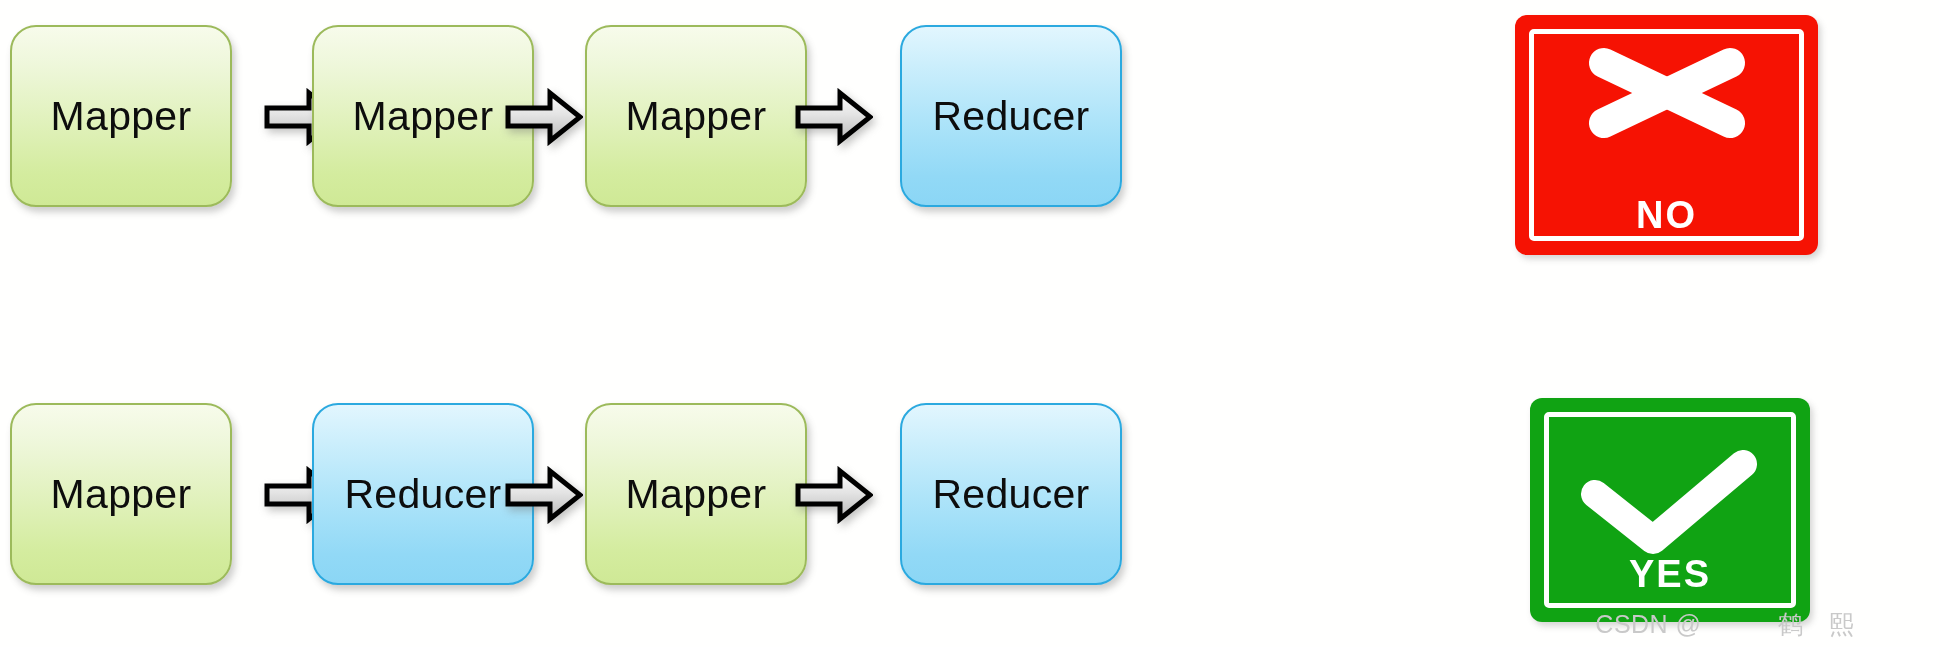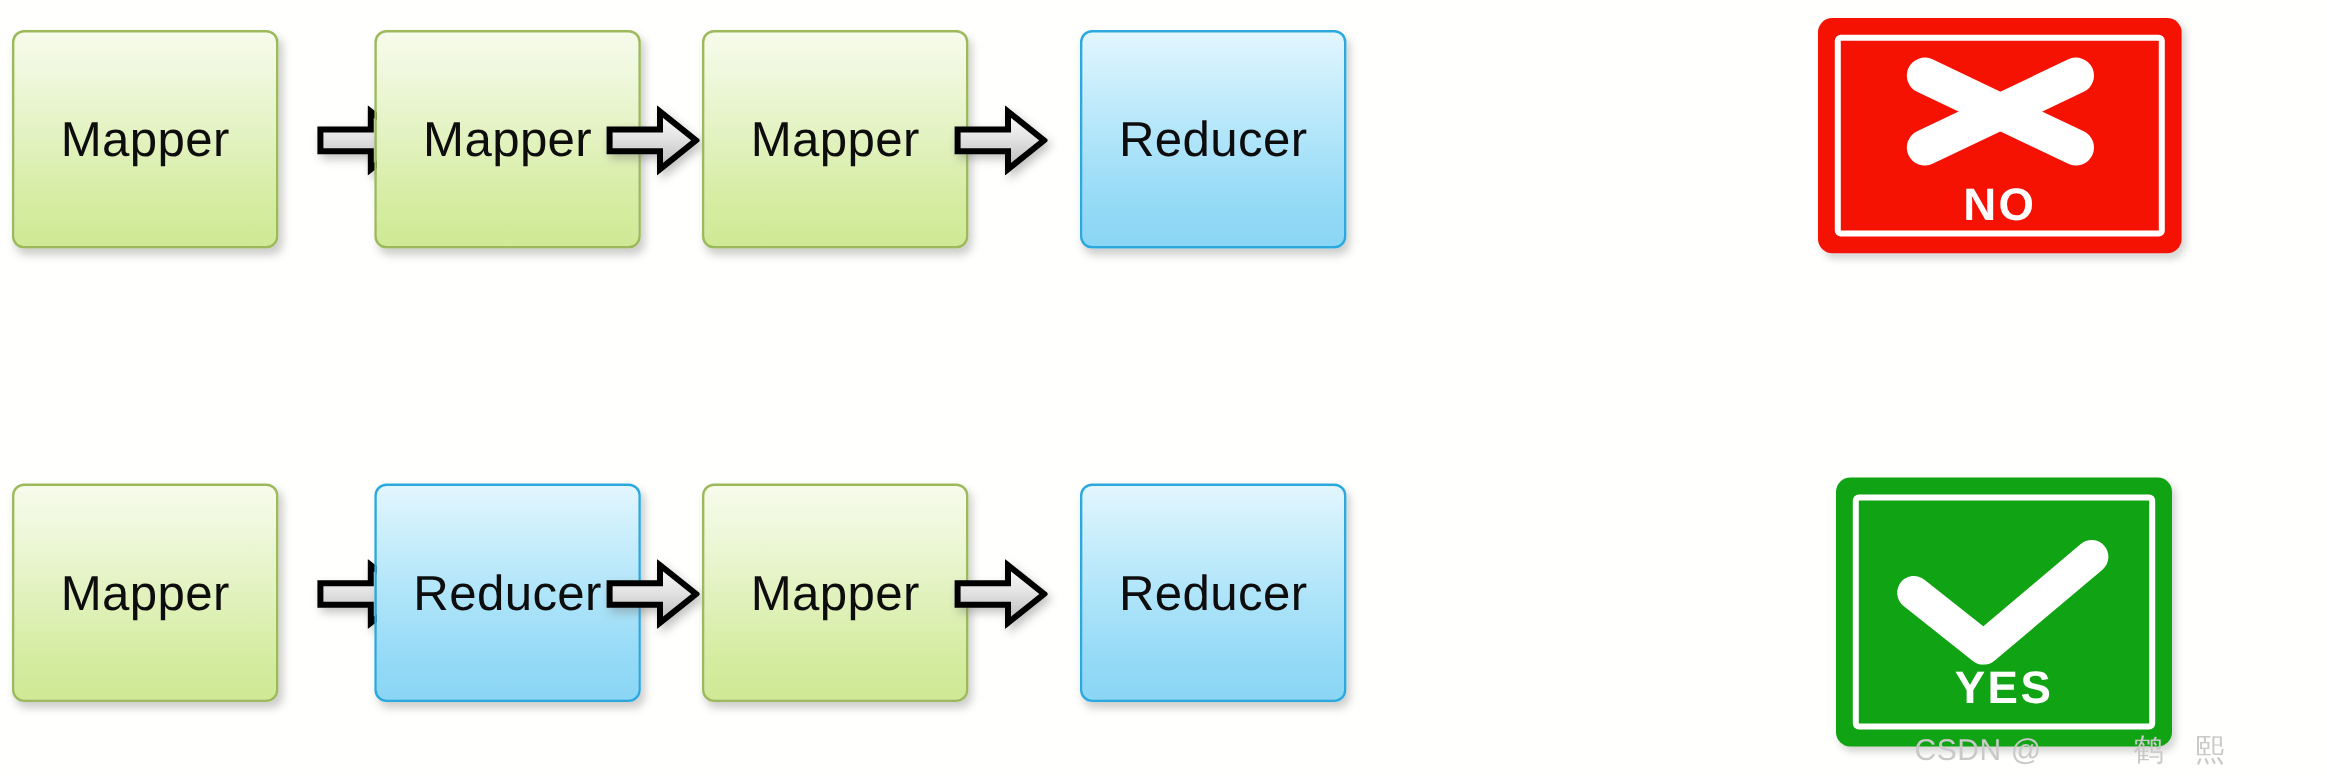--- a/index.html
+++ b/index.html
@@ -31,21 +31,21 @@
     height: 230px;
   }
   #row-1 { top: 15px; }
   #row-2 { top: 393px; }
 
   
   .node {
     position: absolute;
     width: 222px;
     height: 182px;
-    border-radius: 10px;
+    border-radius: 26px;
     box-sizing: border-box;
     display: flex;
     align-items: center;
     justify-content: center;
     box-shadow: 3px 5px 7px rgba(90,90,90,0.30);
   }
   .node .node-label {
     font-size: 41px;
     color: #0d0d0d;
     font-family: "Liberation Sans", sans-serif;
@@ -125,21 +125,21 @@
     font-size: 38px;
     font-weight: bold;
     letter-spacing: 2px;
     font-family: "Liberation Sans", sans-serif;
   }
 
   #sign-no {
     left: 1515px;
     top: 15px;
     width: 303px;
-    height: 196px;
+    height: 240px;
     background: #f61203;
   }
   #sign-yes {
     left: 1530px;
     top: 398px;
     width: 280px;
     height: 224px;
     background: #10a313;
   }
   #sign-yes .glyph { top: 52px; height: 104px; }

